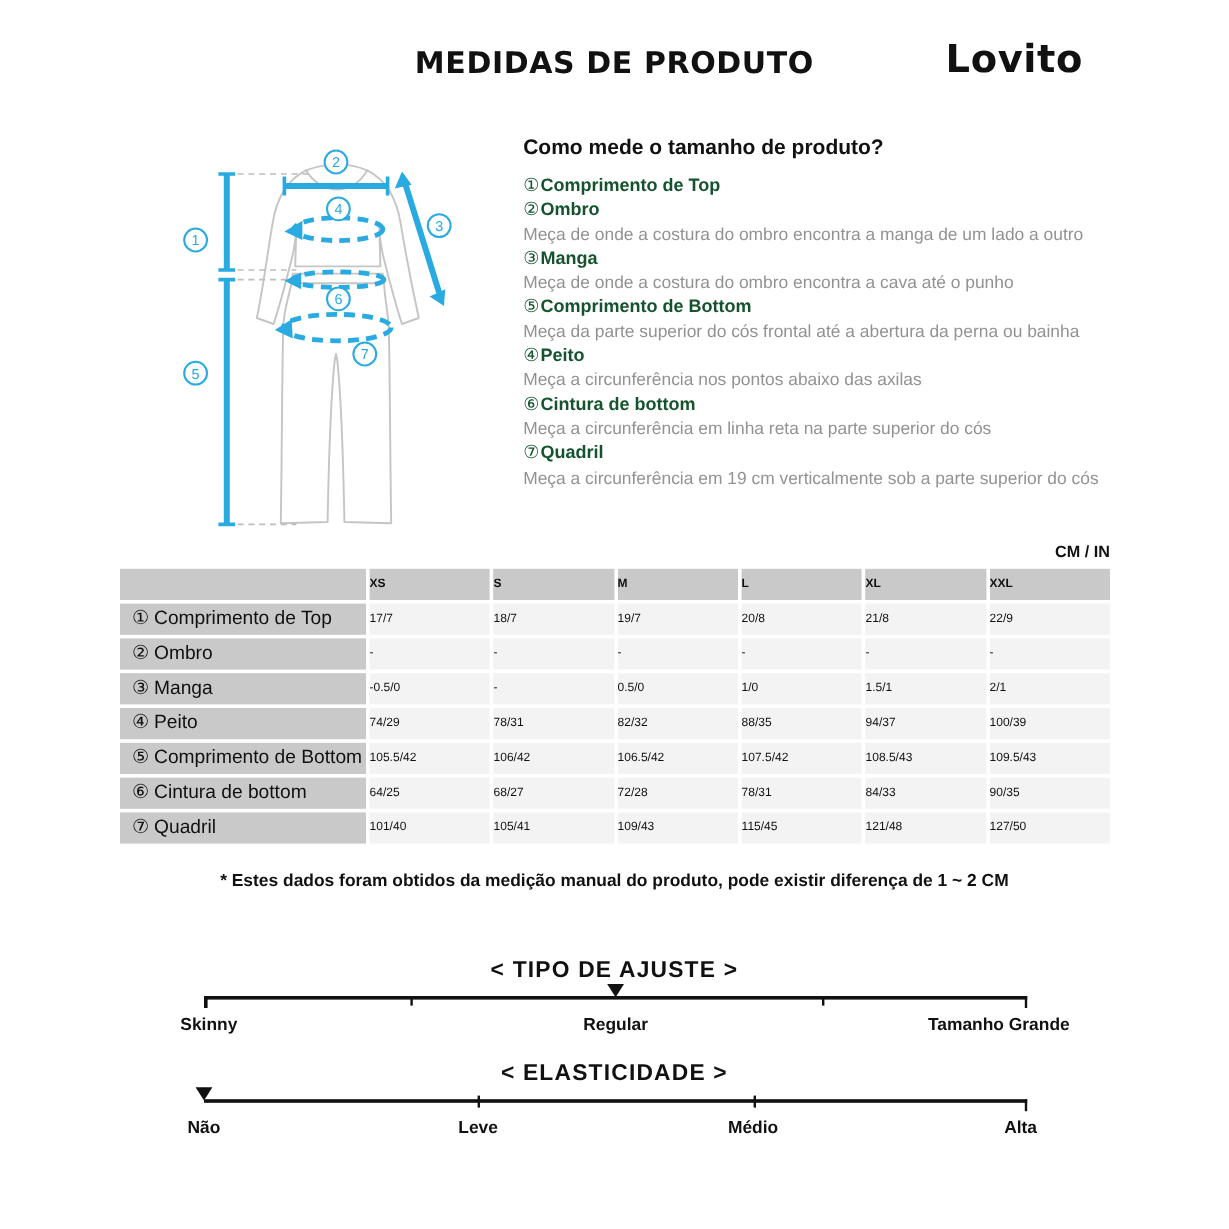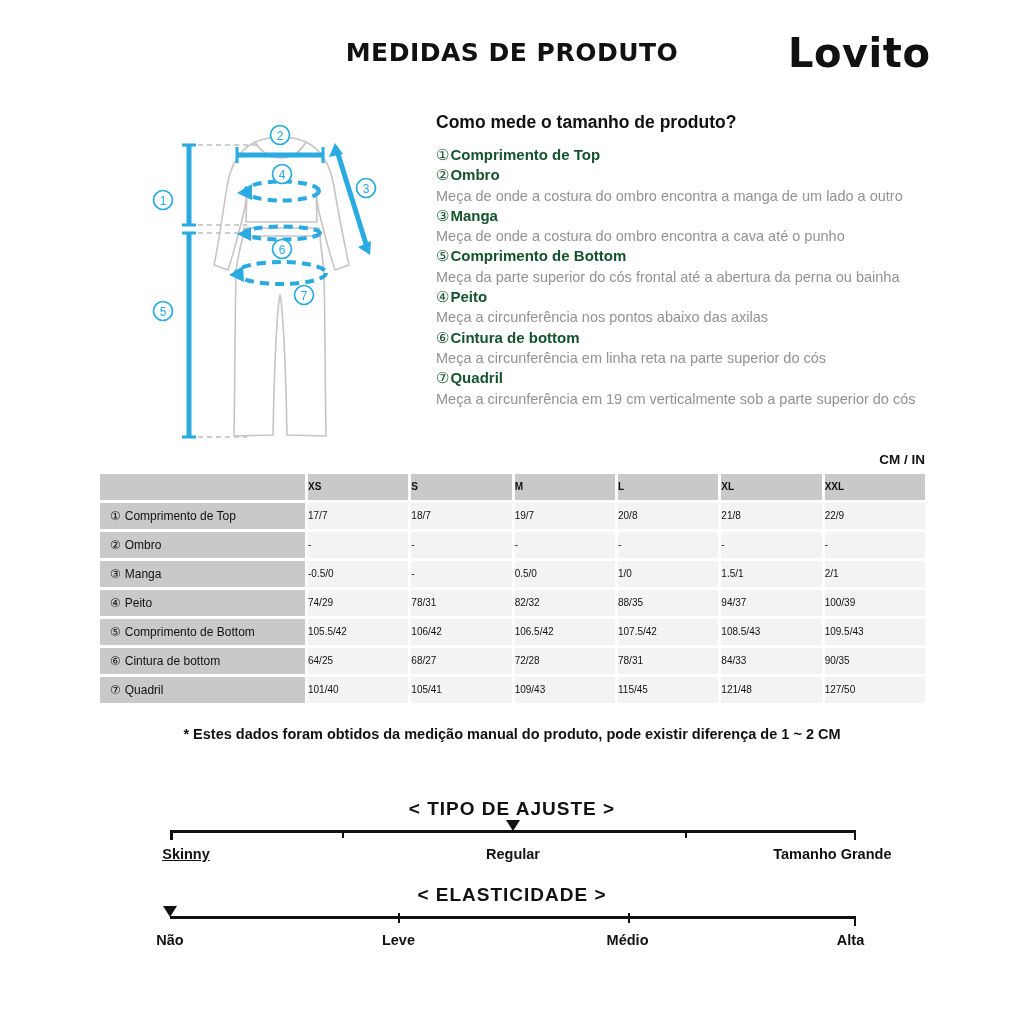--- a/index.html
+++ b/index.html
@@ -4,41 +4,41 @@
 <style>
   * { margin:0; padding:0; box-sizing:border-box; }
   html,body { width:1024px; height:1024px; background:#fff;
     font-family:"Liberation Sans", sans-serif; color:#111; }
   .abs { position:absolute; }
 
   
   .page-title { left:0; right:0; top:38px; text-align:center;
     font-size:25px; font-weight:700; letter-spacing:.5px;
     font-family:"DejaVu Sans", sans-serif; }
-  .brand-logo { left:788px; top:30px; font-size:40px; font-weight:700;
+  .brand-logo { left:788px; top:30px; font-size:32px; font-weight:700;
     letter-spacing:.5px; font-family:"DejaVu Sans", sans-serif; }
 
   
   .howto { left:436px; top:112px; width:500px; }
   .howto h2 { font-size:17.5px; font-weight:700; margin-bottom:12px; }
   .howto .item-label { font-size:15px; font-weight:700; line-height:20.3px; color:#14532d; }
   .howto .item-desc  { font-size:14.5px; line-height:20.3px; color:#929292; }
   .howto .num { font-weight:400; margin-right:1px; }
 
   
   .unit-note { right:99px; top:452px; font-size:13.5px; font-weight:700; }
 
   
   .size-table { left:100px; top:474px; width:825px; display:grid;
     grid-template-columns:205px repeat(6,1fr); gap:3px; }
   .size-table .cell { height:26px; line-height:26px; font-size:10px;
     text-align:left; background:#f3f3f3; overflow:hidden; white-space:nowrap; }
   .size-table .head { background:#c9c9c9; font-weight:700; }
   .size-table .rowlabel { background:#c9c9c9; text-align:left; padding-left:10px;
-    font-weight:400; font-size:12px; }
+    font-weight:400; font-size:16px; }
   .size-table .rowlabel .num { margin-right:4px; }
   .size-table .val { font-weight:400; }
 
   
   .footnote { left:0; right:0; top:726px; text-align:center;
     font-size:14.5px; font-weight:700; }
 
   
   .scale-title { left:0; right:0; text-align:center; font-size:19px;
     font-weight:700; letter-spacing:1px; }
@@ -242,21 +242,21 @@
 
 <div class="abs scale-title" style="top:798px;">&lt; TIPO DE AJUSTE &gt;</div>
 <div class="abs scale" style="top:820px;">
   <div class="line"></div>
   <div class="cap" style="left:0;"></div>
   <div class="cap" style="right:0;"></div>
   <div class="tick" style="left:25%;"></div>
   <div class="tick" style="left:75%;"></div>
   <div class="marker" style="left:50%;"></div>
   <div class="labels">
-    <span style="left:16px; transform:translateX(-50%);text-decoration:underline;">Skinny</span>
+    <span style="left:4px; transform:translateX(-50%);">Skinny</span>
     <span style="left:50%; transform:translateX(-50%);">Regular</span>
     <span style="right:0; transform:translateX(30%);">Tamanho Grande</span>
   </div>
 </div>
 
 <div class="abs scale-title" style="top:884px;">&lt; ELASTICIDADE &gt;</div>
 <div class="abs scale" style="top:906px;">
   <div class="line"></div>
   <div class="cap" style="right:0;"></div>
   <div class="tick cross" style="left:33.3%;"></div>

